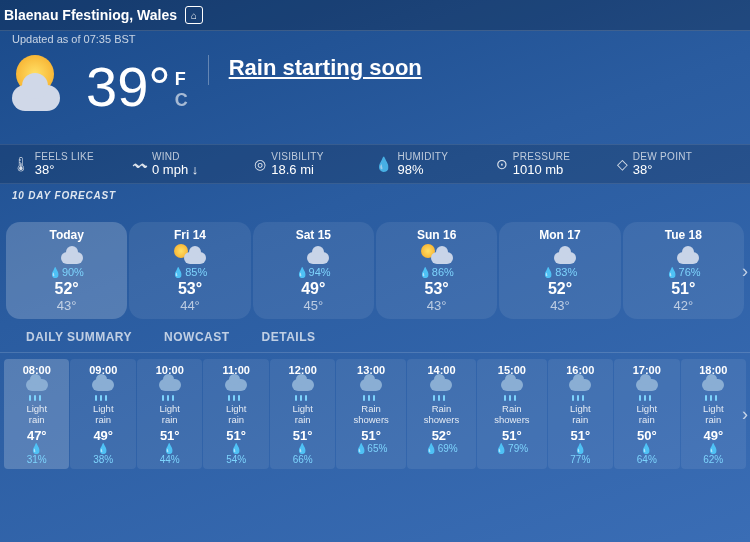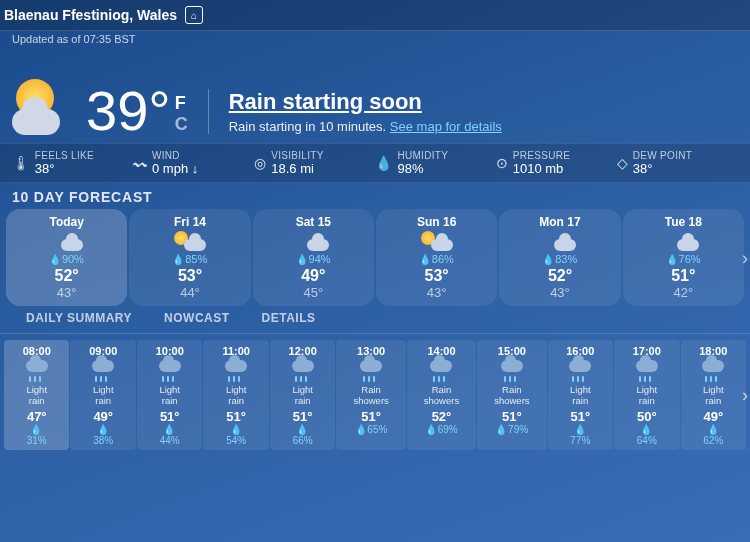--- a/index.html
+++ b/index.html
@@ -35,23 +35,22 @@
     }
     .updated {
       font-size: 11px;
       color: rgba(255,255,255,0.75);
       padding: 2px 12px;
     }
 
     
     .current-section {
       display: flex;
-      padding: 8px 12px 0;
-      align-items: center;
-      margin-top: 24px;
+      padding: 8px 12px 25px;
+      align-items: flex-start;
     }
     .current-left {
       display: flex;
       align-items: center;
       margin-right: 20px;
     }
     .weather-icon-main {
       width: 64px; height: 64px;
       margin-right: 10px;
       position: relative;
@@ -137,26 +136,27 @@
       text-transform: uppercase;
       letter-spacing: 0.3px;
     }
     .stat-value {
       font-size: 13px;
       font-weight: 500;
     }
 
     
     .section-label {
-      font-size: 14px;
+      font-size: 10px;
       font-weight: 700;
       letter-spacing: 0.8px;
       text-transform: uppercase;
-      padding: 6px 12px 4px;
+      padding: 6px 12px 21px;
       color: rgba(255,255,255,0.85);
+      font-style: italic;
     }
 
     .forecast-row {
       display: flex;
       padding: 0 6px;
       gap: 2px;
     }
     .forecast-day {
       flex: 1;
       background: rgba(255,255,255,0.08);
@@ -216,21 +216,21 @@
       right: -4px;
       top: 50%;
       transform: translateY(-50%);
       font-size: 18px;
       color: rgba(255,255,255,0.7);
     }
 
     
     .tabs-row {
       display: flex;
-      padding: 0 12px 0;
+      padding: 6px 12px 0;
       gap: 4px;
       border-bottom: 1px solid rgba(255,255,255,0.15);
       margin-bottom: 0;
     }
     .tab {
       padding: 5px 14px;
       font-size: 12px;
       font-weight: 600;
       color: rgba(255,255,255,0.7);
       cursor: pointer;
@@ -334,24 +334,20 @@
       <div class="cloud-main"></div>
     </div>
     <div class="temp-big">39°</div>
     <div class="temp-unit">
       <span>F</span>
       <span>C</span>
     </div>
   </div>
   <div class="current-right">
     <div class="rain-title">Rain starting soon</div>
-    <div class="rain-sub">
-      <span>Rain starting in 10 minutes.</span>
-      <a>See map for details</a>
-    </div>
   </div>
 </div>
 
 <div class="stats-bar">
   <div class="stat-item">
     <span class="stat-icon">🌡</span>
     <div class="stat-content">
       <div class="stat-label">FEELS LIKE</div>
       <div class="stat-value">38°</div>
     </div>

